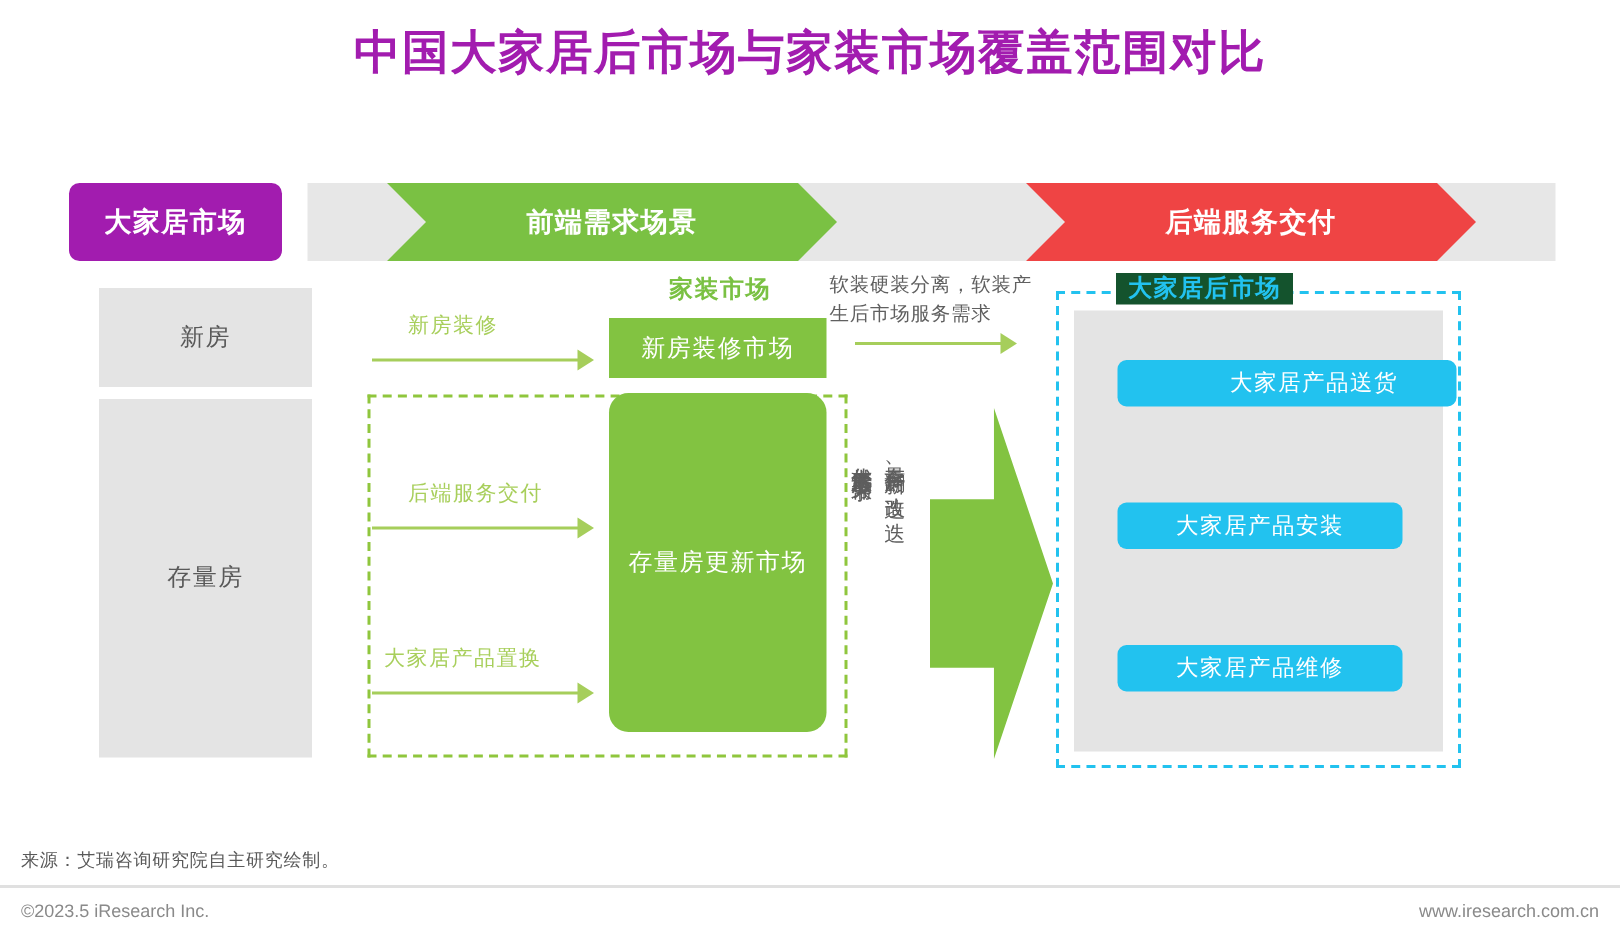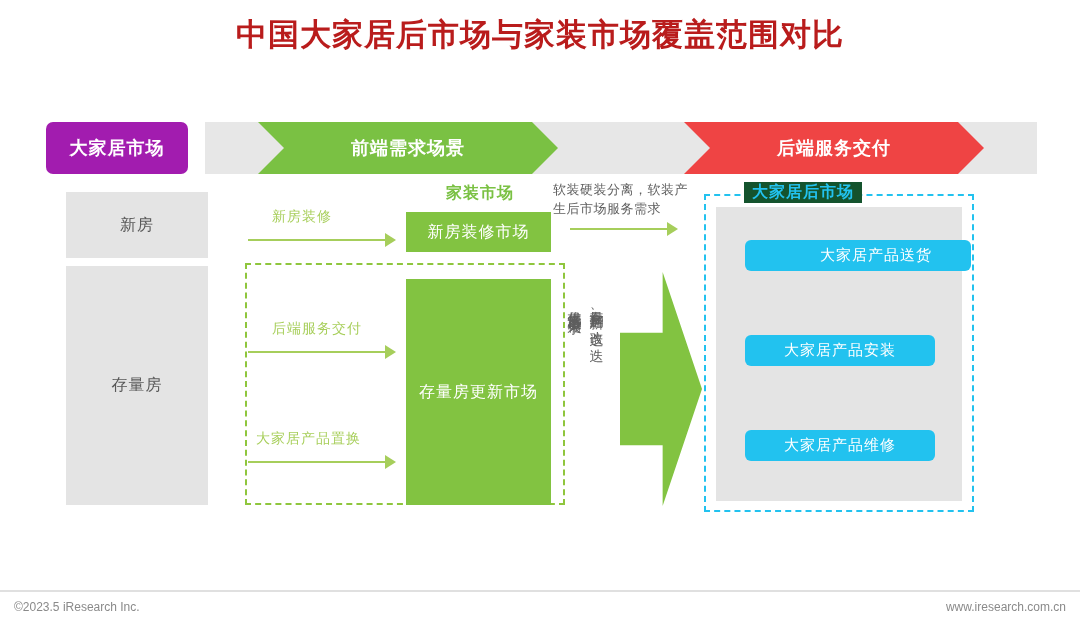--- a/index.html
+++ b/index.html
@@ -11,21 +11,21 @@
     color:#4d4d4d;
     overflow:hidden;
     position:relative;
   }
   .slide{position:relative;width:1080px;height:625px;}
 
   
   .title{
     position:absolute;left:0;top:14px;width:1080px;
     text-align:center;
-    font-size:31px;font-weight:bold;color:#b91c1c;
+    font-size:31px;font-weight:bold;color:#a21caf;
     letter-spacing:1px;
     white-space:nowrap;
   }
 
   
   .hdr-left{
     position:absolute;left:46px;top:122px;width:142px;height:52px;
     background:#a21caf;border-radius:7px;
     display:flex;align-items:center;justify-content:center;
     color:#ffffff;font-size:18px;font-weight:bold;letter-spacing:1px;
@@ -66,21 +66,21 @@
     box-sizing:border-box;
   }
   .gbox{
     position:absolute;
     background:#82c341;
     display:flex;align-items:center;justify-content:center;
     color:#ffffff;font-size:16px;letter-spacing:1px;
     text-align:center;
   }
   .gbox-new{left:406px;top:212px;width:145px;height:40px;}
-  .gbox-old{left:406px;top:279px;width:145px;height:226px;}
+  .gbox-old{left:406px;top:262px;width:145px;height:226px;border-radius:13px;}
 
   
   .harrow{position:absolute;height:16px;}
   .harrow .ln{
     position:absolute;left:0;top:7px;height:2px;width:calc(100% - 9px);
     background:#a6ce5b;
   }
   .harrow .hd{
     position:absolute;right:0;top:1px;
     width:0;height:0;
@@ -222,17 +222,18 @@
   <div class="bigarrow"></div>
 
   <div class="blue-dashed"></div>
   <div class="grey-panel"></div>
   <div class="blue-title">大家居后市场</div>
 
   <div class="pill pill1">大家居产品送货</div>
   <div class="pill pill2">大家居产品安装</div>
   <div class="pill pill3">大家居产品维修</div>
 
+  <div class="src">来源：艾瑞咨询研究院自主研究绘制。</div>
   <div class="rule"></div>
   <div class="copy">©2023.5 iResearch Inc.</div>
   <div class="url">www.iresearch.com.cn</div>
 
 </div>
 
 </body></html>

